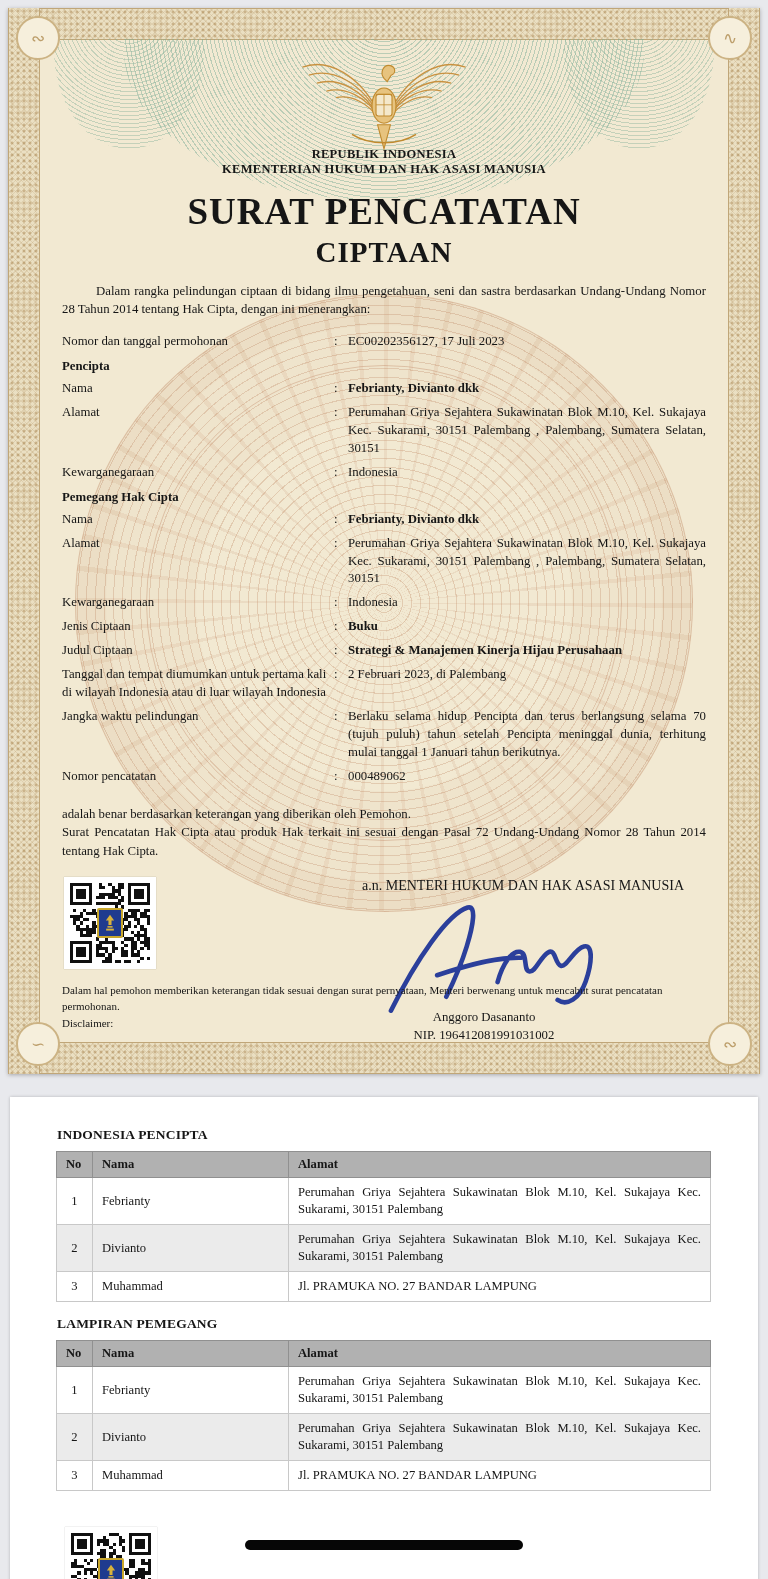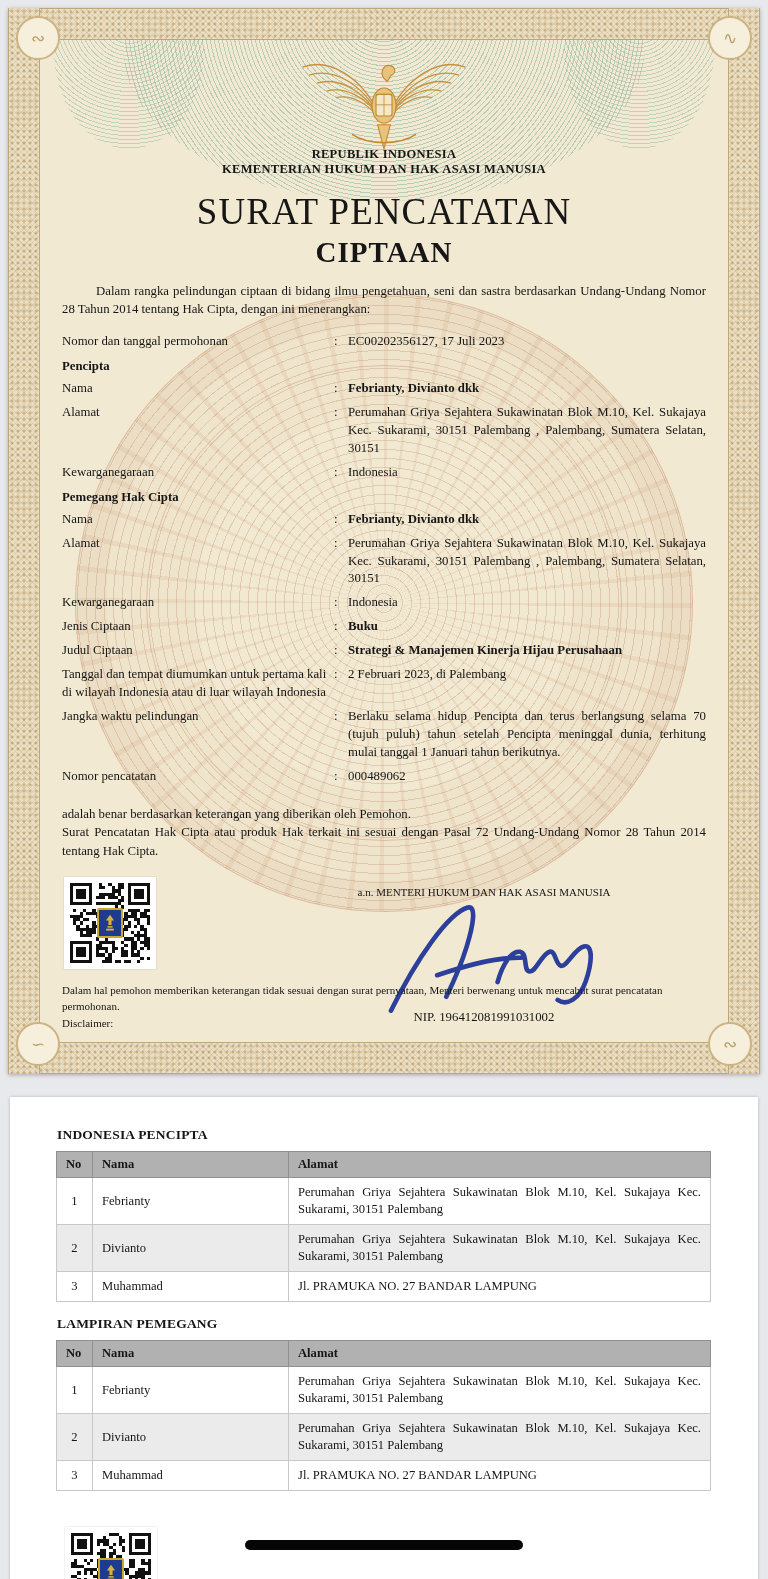--- a/index.html
+++ b/index.html
@@ -44,21 +44,21 @@
     background:
       repeating-radial-gradient(circle at 50% 50%, rgba(186,124,88,.28) 0 1px, rgba(186,124,88,0) 1px 9px),
       repeating-conic-gradient(rgba(186,124,88,.12) 0deg 1deg, rgba(186,124,88,0) 1deg 6deg);
     box-shadow:inset 0 0 0 30px rgba(186,124,88,.05), inset 0 0 0 120px rgba(186,124,88,.04);}
   .watermark:after{content:"";position:absolute;inset:70px;border-radius:50%;
     border:1px solid rgba(186,124,88,.35);}
 
   .content{position:absolute;inset:30px;padding:8px 24px;z-index:4;}
   .hdr{ text-align:center;font-weight:bold;font-size:12.5px;letter-spacing:.3px;}
   .hdr.first{margin-top:101px;}
-  .t1{text-align:center;font-weight:normal;font-size:37px;letter-spacing:1px;margin-top:13px;}
+  .t1{text-align:center;font-weight:bold;font-size:37px;letter-spacing:1px;margin-top:13px;}
   .t2{text-align:center;font-weight:bold;font-size:29px;letter-spacing:1px;margin-top:3px;}
   .intro{margin-top:13px;font-size:12.8px;line-height:1.42;text-align:justify;text-indent:34px;}
 
   .fields{margin-top:15px;}
   .frow{display:flex;margin-top:6px;font-size:12.8px;line-height:1.4;}
   .frow .lbl{width:272px;flex:none;}
   .frow .cl{width:14px;flex:none;}
   .frow .val{flex:1;text-align:justify;}
   .section{font-weight:bold;font-size:12.8px;margin-top:8px;}
   .bold{font-weight:bold;}
@@ -67,21 +67,21 @@
   .closing p{margin:0;}
 
   .signrow{position:relative;margin-top:9px;height:182px;}
   .qr-box{width:92px;height:92px;background:#fff;padding:6px;box-sizing:border-box;position:relative;box-shadow:0 0 1px rgba(0,0,0,.3);}
   .qr-box .qr-grid, .qr-box svg{width:100%;height:100%;display:block;}
   .qr-logo{position:absolute;left:50%;top:50%;transform:translate(-50%,-50%);
     width:22px;height:26px;background:#1f3b8f;border:2px solid #caa82c;border-radius:2px;
     display:flex;align-items:center;justify-content:center;}
   .qr-logo svg{width:14px;height:18px;}
   .qr1{position:absolute;left:2px;top:8px;}
-  .signblock{position:absolute;right:22px;top:16px;width:400px;text-align:center;font-size:11px;line-height:1.35;}
+  .signblock{position:absolute;right:22px;top:8px;width:400px;text-align:right;font-size:14px;line-height:1.35;}
   .sig-svg{position:absolute;right:88px;top:24px;width:240px;height:118px;transform:rotate(-3deg);}
   .signer{position:absolute;right:22px;top:140px;width:400px;text-align:center;font-size:12.8px;line-height:1.4;}
 
   .disclaimer{position:absolute;left:24px;right:24px;bottom:13px;font-size:11px;line-height:1.5;}
   .disclaimer p{margin:0;}
 
   
   .page2{position:absolute;left:10px;top:1097px;width:748px;height:560px;background:#fff;
          box-shadow:0 0 3px rgba(0,0,0,.22);padding:30px 47px 0 46px;box-sizing:border-box;}
   .page2 h3{font-size:13.5px;font-weight:bold;margin:0 0 8px 1px;letter-spacing:.2px;}
@@ -433,20 +433,21 @@
         </div>
         <div class="signblock">
           <div>a.n. MENTERI HUKUM DAN HAK ASASI MANUSIA</div>
         </div>
         <div class="sig-svg">
           <svg viewBox="0 0 240 120">
             <path d="M10,112 C38,62 72,18 92,13 C101,11 97,30 89,52 C81,74 71,92 66,101 M58,79 C90,70 118,64 143,66 M118,89 C124,71 134,58 142,60 C150,62 144,78 150,80 C156,82 162,66 170,62 C178,58 176,74 182,76 C188,78 196,60 206,58 C216,56 213,76 206,93 C199,110 186,117 177,110" stroke="#2b3f9b" stroke-width="4.6" fill="none" stroke-linecap="round" stroke-linejoin="round"></path>
           </svg>
         </div>
         <div class="signer">
+          <div>Anggoro Dasananto</div>
           <div>NIP. 196412081991031002</div>
         </div>
       </div>
 
       <div class="disclaimer">
         <p>Dalam hal pemohon memberikan keterangan tidak sesuai dengan surat pernyataan, Menteri berwenang untuk mencabut surat pencatatan permohonan.</p>
         <p>Disclaimer:</p>
       </div>
     </div>
   </div>

